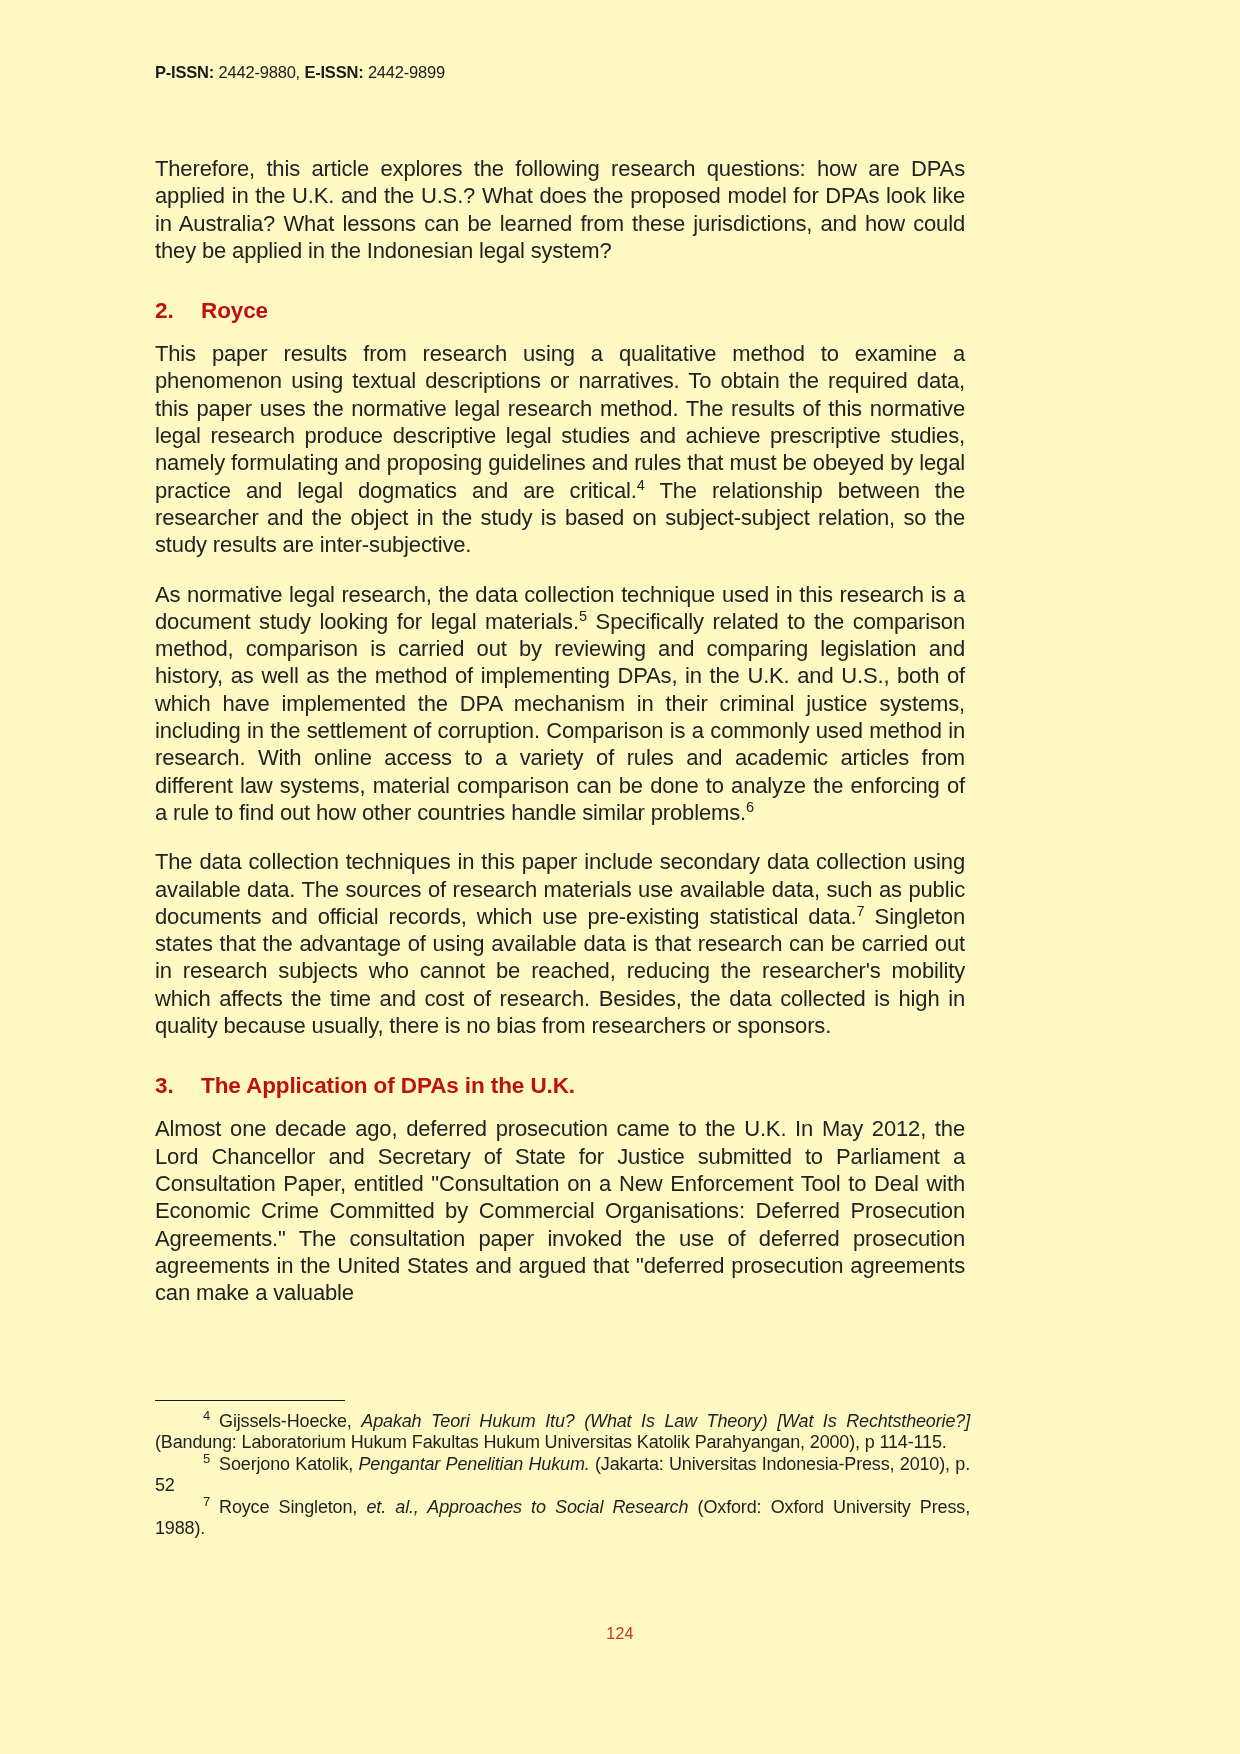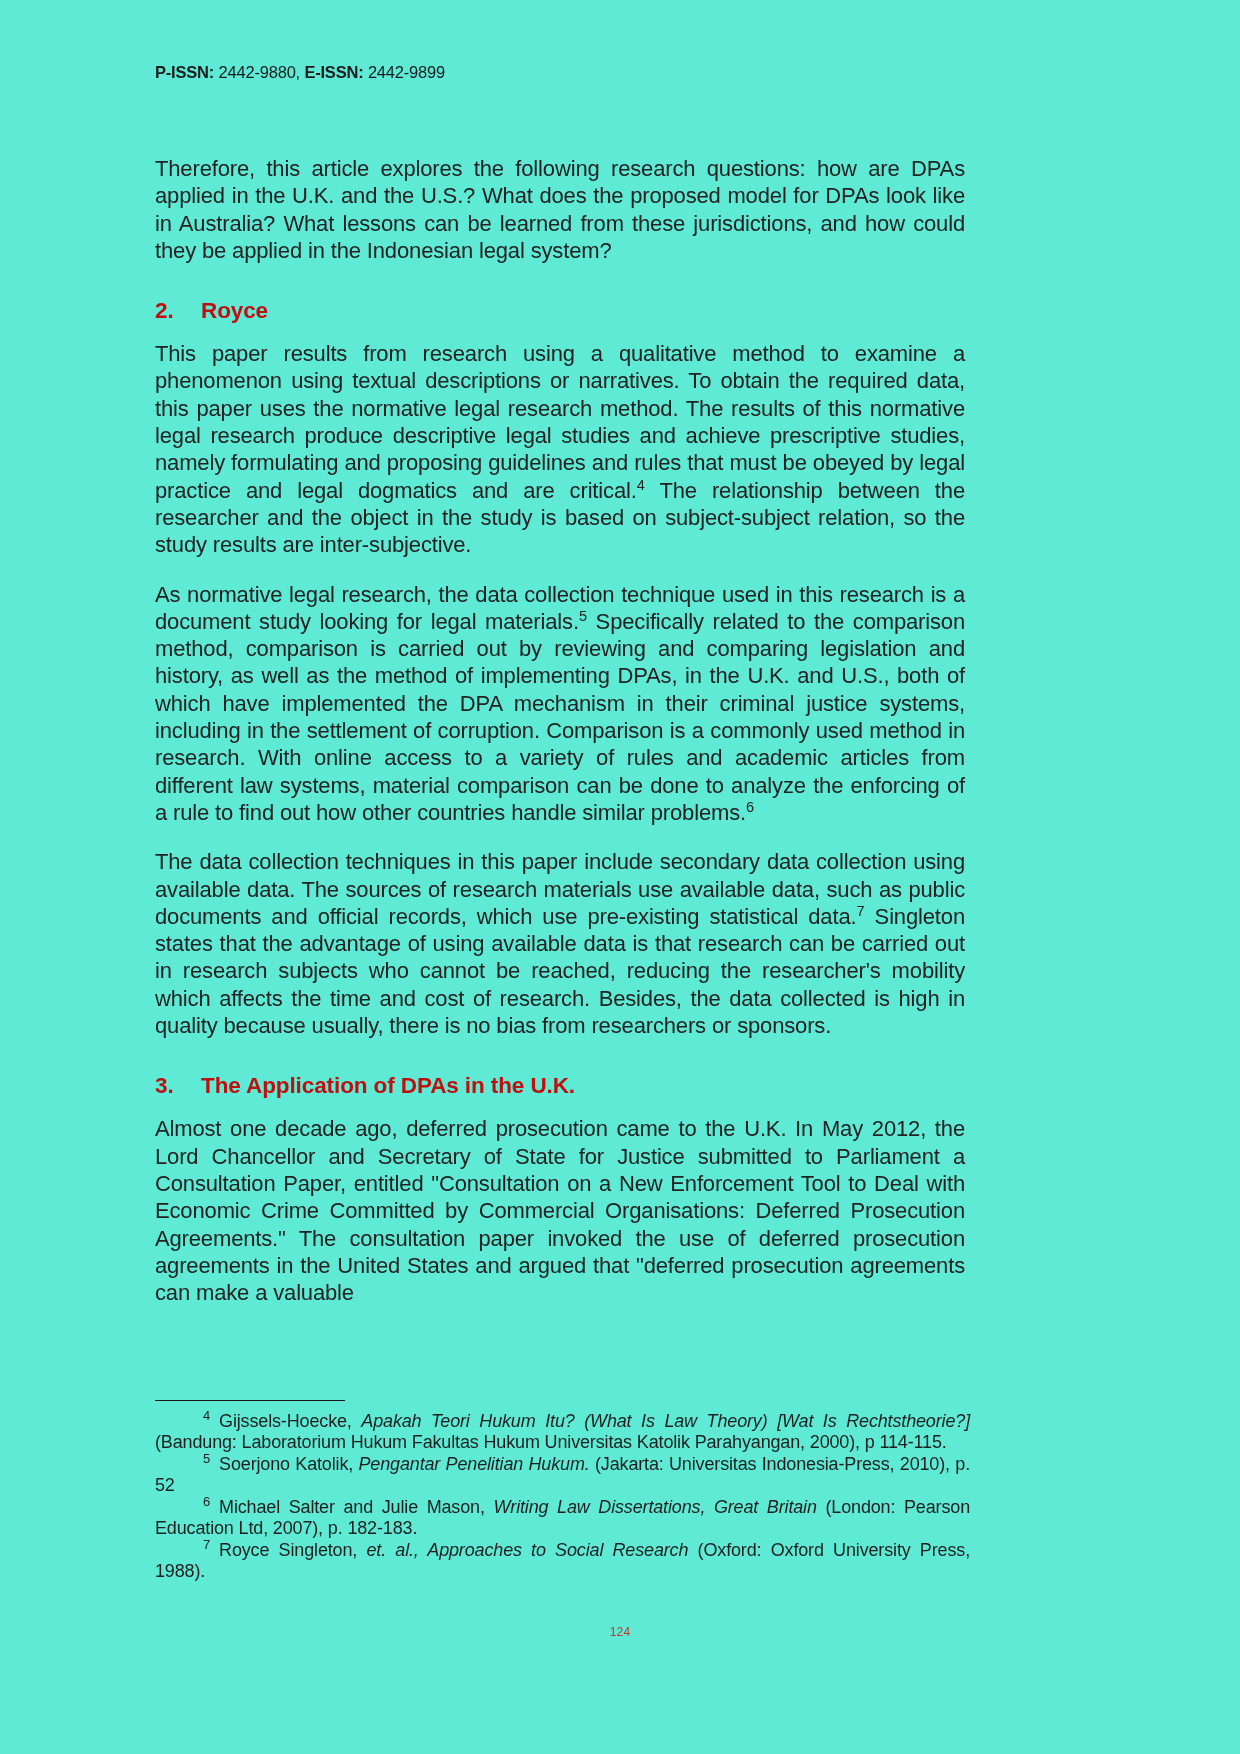--- a/index.html
+++ b/index.html
@@ -4,21 +4,21 @@
 <style>
   html, body {
     margin: 0;
     padding: 0;
     background: #faf9ee;
   }
   .page {
     position: relative;
     width: 1240px;
     height: 1754px;
-    background: #5eead4;
+    background: #fef9c3;
     box-sizing: border-box;
     font-family: "Liberation Sans", sans-serif;
     color: #262626;
     overflow: hidden;
   }
 
   
   .running-head {
     position: absolute;
     left: 155px;
@@ -103,21 +103,21 @@
   }
   .fn i { font-style: italic; }
 
   
   .page-number {
     position: absolute;
     left: 0;
     right: 0;
     top: 1625px;
     text-align: center;
-    font-size: 12px;
+    font-size: 16px;
     color: #c0392b;
     letter-spacing: 0.2px;
   }
 </style>
 </head>
 <body>
 
 <div class="page">
 
   <div class="running-head">
@@ -163,23 +163,20 @@
     <div class="fn-rule"></div>
 
     <p class="fn">
       <span class="marker">4</span><span>Gijssels-Hoecke, </span><i>Apakah Teori Hukum Itu? (What Is Law Theory) [Wat Is Rechtstheorie?]</i><span> (Bandung: Laboratorium Hukum Fakultas Hukum Universitas Katolik Parahyangan, 2000), p 114-115.</span>
     </p>
 
     <p class="fn">
       <span class="marker">5</span><span>Soerjono Katolik, </span><i>Pengantar Penelitian Hukum.</i><span> (Jakarta: Universitas Indonesia-Press, 2010), p. 52</span>
     </p>
 
-    <p class="fn">
-      <span class="marker">6</span><span>Michael Salter and Julie Mason, </span><i>Writing Law Dissertations, Great Britain</i><span> (London: Pearson Education Ltd, 2007), p. 182-183.</span>
-    </p>
 
     <p class="fn">
       <span class="marker">7</span><span>Royce Singleton, </span><i>et. al., Approaches to Social Research</i><span> (Oxford: Oxford University Press, 1988).</span>
     </p>
   </div>
 
   <div class="page-number">124</div>
 
 </div>
 

